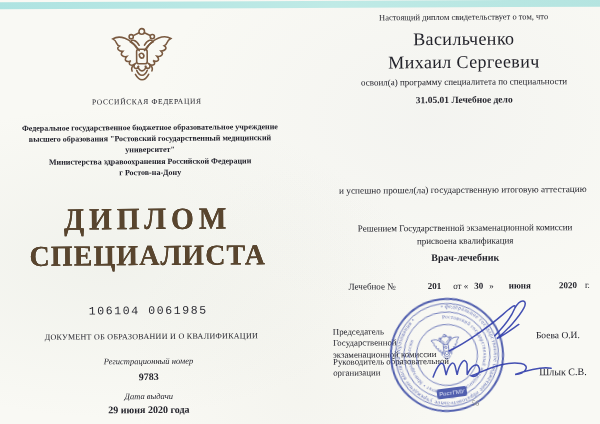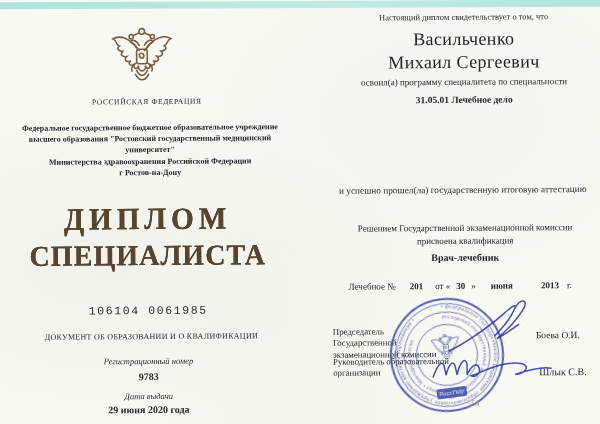--- a/index.html
+++ b/index.html
@@ -41,21 +41,21 @@
   .givens{left:340px;top:53px;width:250px;font-size:18px;letter-spacing:.4px;}
   .program{left:340px;top:78px;width:250px;font-size:9px;}
   .specialty{left:340px;top:96px;width:250px;font-size:9.5px;font-weight:600;}
   .attest{left:332px;top:186px;width:262px;font-size:9.3px;}
   .decision1{left:340px;top:224px;width:250px;font-size:9px;}
   .decision2{left:340px;top:237px;width:250px;font-size:9px;}
   .qualif{left:340px;top:253px;width:250px;font-size:10px;font-weight:700;}
 
   .protocol{left:348px;top:282px;width:250px;font-size:9px;display:flex;align-items:baseline;}
   .protocol span{white-space:pre;}
-  .p-num{margin-left:14px;font-weight:600;text-align:center;}
+  .p-num{margin-left:32px;font-weight:600;text-align:center;}
   .p-from{margin-left:12px;}
   .p-day{margin-left:6px;font-weight:600;}
   .p-q{margin-left:6px;}
   .p-month{margin-left:15px;font-weight:600;}
   .p-year{margin-left:28px;font-weight:600;}
   .p-g{margin-left:8px;}
 
   .role1{left:332px;top:327px;width:150px;font-size:8.8px;line-height:11.3px;}
   .role2{left:332px;top:357px;width:170px;font-size:8.8px;line-height:11.3px;}
   .name1{left:535px;top:332px;width:60px;font-size:9.5px;}
@@ -130,21 +130,21 @@
     <div class="abs center decision2">присвоена квалификация</div>
     <div class="abs center qualif">Врач-лечебник</div>
 
     <div class="abs protocol">
       <span>Лечебное №</span>
       <span class="p-num">201</span>
       <span class="p-from">от «</span>
       <span class="p-day">30</span>
       <span class="p-q">»</span>
       <span class="p-month">июня</span>
-      <span class="p-year">2013</span>
+      <span class="p-year">2020</span>
       <span class="p-g">г.</span>
     </div>
 
     <div class="abs role1">
       <div>Председатель</div>
       <div>Государственной</div>
       <div>экзаменационной комиссии</div>
     </div>
     <div class="abs name1">Боева О.И.</div>
 

